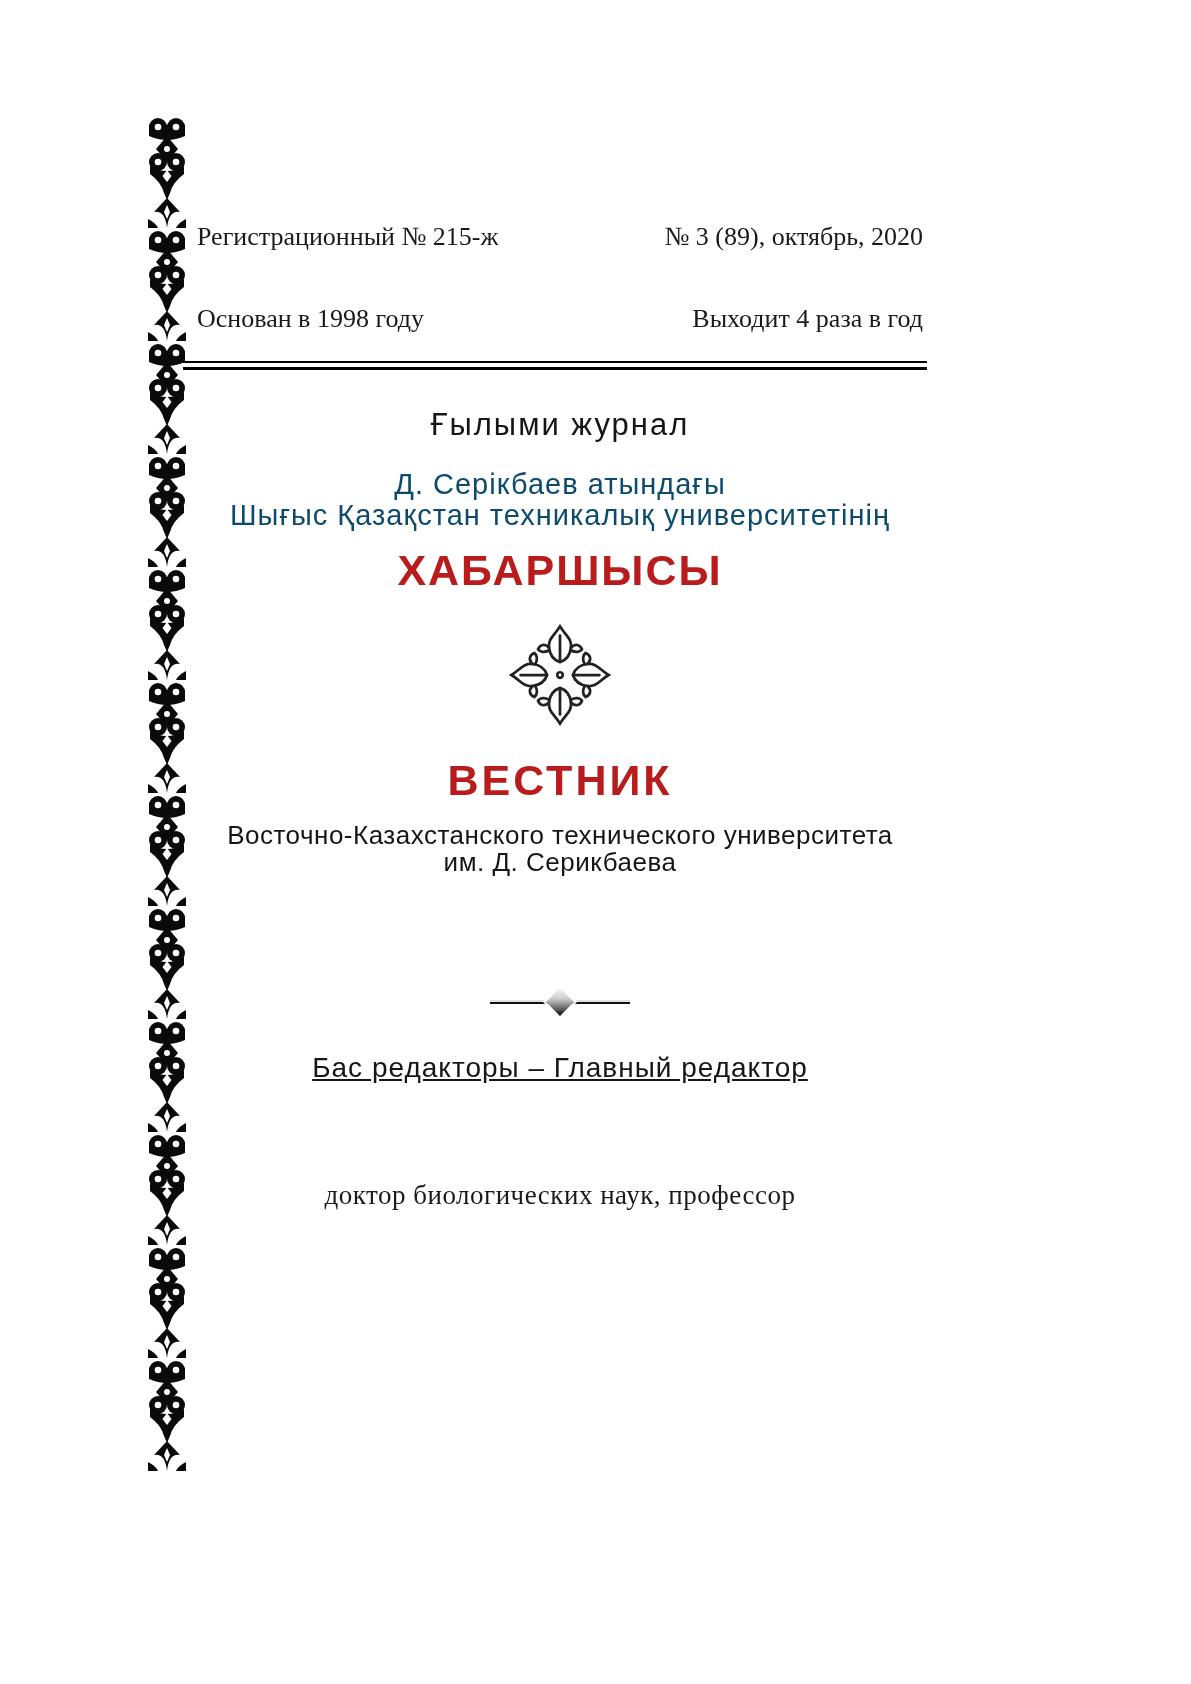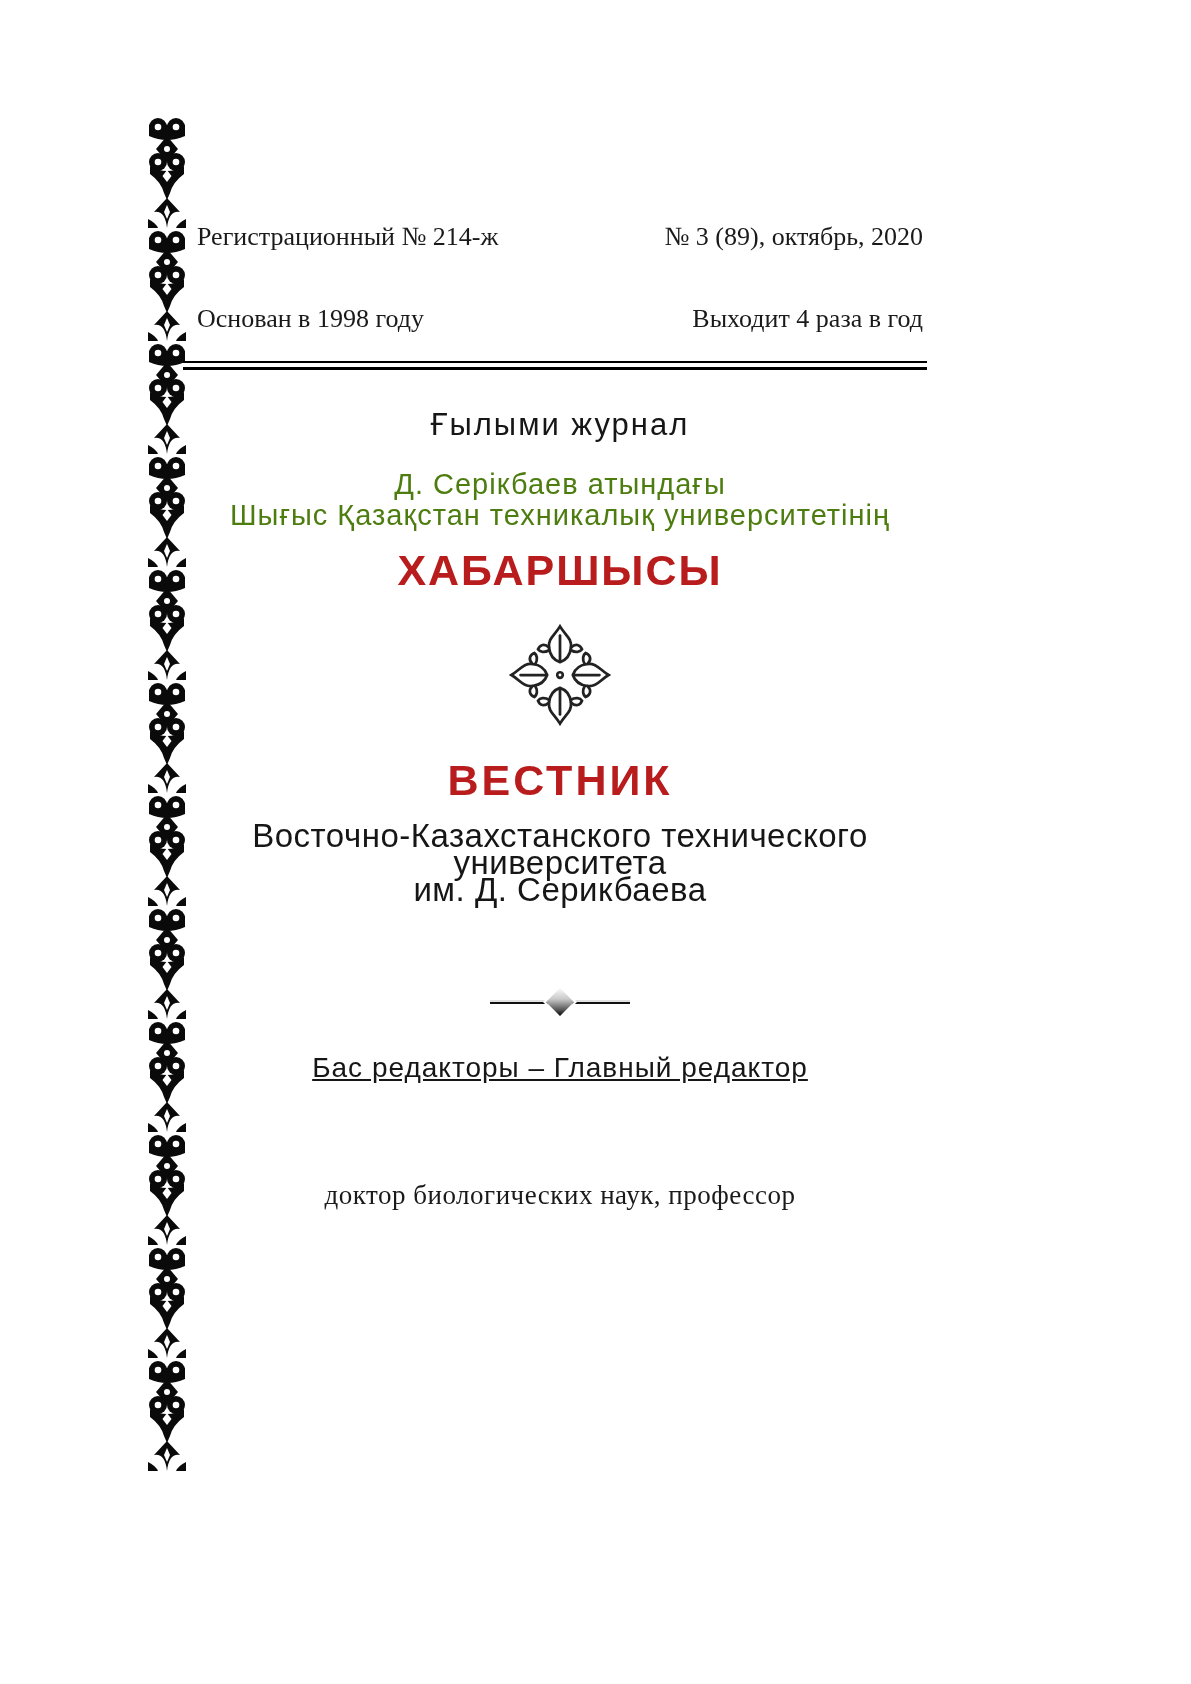--- a/index.html
+++ b/index.html
@@ -27,26 +27,26 @@
   .h-row-2{top:304px;}
   
   .double-rule{
     position:absolute;left:183px;top:361px;width:744px;height:4px;
     border-top:2px solid #000;border-bottom:3px solid #000;
   }
   
   .content{position:absolute;left:188px;top:0;width:744px;height:1684px;text-align:center;}
   .content > div{position:absolute;left:0;right:0;text-align:center;}
   .gylymi{top:407px;font-size:31px;letter-spacing:2px;color:#161616;}
-  .kz-univ{top:469px;font-size:29px;line-height:31px;letter-spacing:1px;color:#4d7c0f;}
+  .kz-univ{top:469px;font-size:29px;line-height:31px;letter-spacing:1px;color:#0c4a6e;}
   .title-main{font-weight:bold;color:#b91c1c;}
   .title-kz{top:546px;font-size:43px;letter-spacing:2px;}
   .emblem-wrap{top:620px;height:110px;}
   .title-ru{top:756px;font-size:43px;letter-spacing:3px;}
-  .ru-univ{top:822px;font-size:33px;line-height:27px;letter-spacing:0.5px;color:#161616;}
+  .ru-univ{top:822px;font-size:26px;line-height:27px;letter-spacing:0.5px;color:#161616;}
   .nauchny{top:911px;font-size:30px;letter-spacing:3px;color:#161616;}
   .divider{top:1002px;height:0;display:flex;justify-content:center;align-items:center;}
   .divider-line{position:relative;width:140px;height:4px;
     background:linear-gradient(#e2e2e2 0 40%, #111 40% 100%);}
   .divider-diamond{
     position:absolute;left:50%;top:50%;width:20px;height:20px;
     transform:translate(-50%,-50%) rotate(45deg);
     background:linear-gradient(135deg,#fbfbfb 0%,#c9c9c9 40%,#555 78%,#000 100%);
     border:2px solid #fff;
   }
@@ -84,21 +84,21 @@
             <path d="M19 55 L23.5 61 L19 67 L14.5 61 Z"></path>
             <path d="M19 90 L22 97 L19 104 L16 97 Z"></path>
           </g>
         </pattern>
       </defs>
       <rect x="0" y="0" width="38" height="1357" fill="url(#orn)"></rect>
     </svg>
   </div>
 
   <div class="h-row h-row-1">
-    <span>Регистрационный № 214-ж</span>
+    <span>Регистрационный № 215-ж</span>
     <span>№ 3 (89), октябрь, 2020</span>
   </div>
   <div class="h-row h-row-2">
     <span>Основан в 1998 году</span>
     <span>Выходит 4 раза в год</span>
   </div>
 
   <div class="double-rule"></div>
 
   <div class="content">

